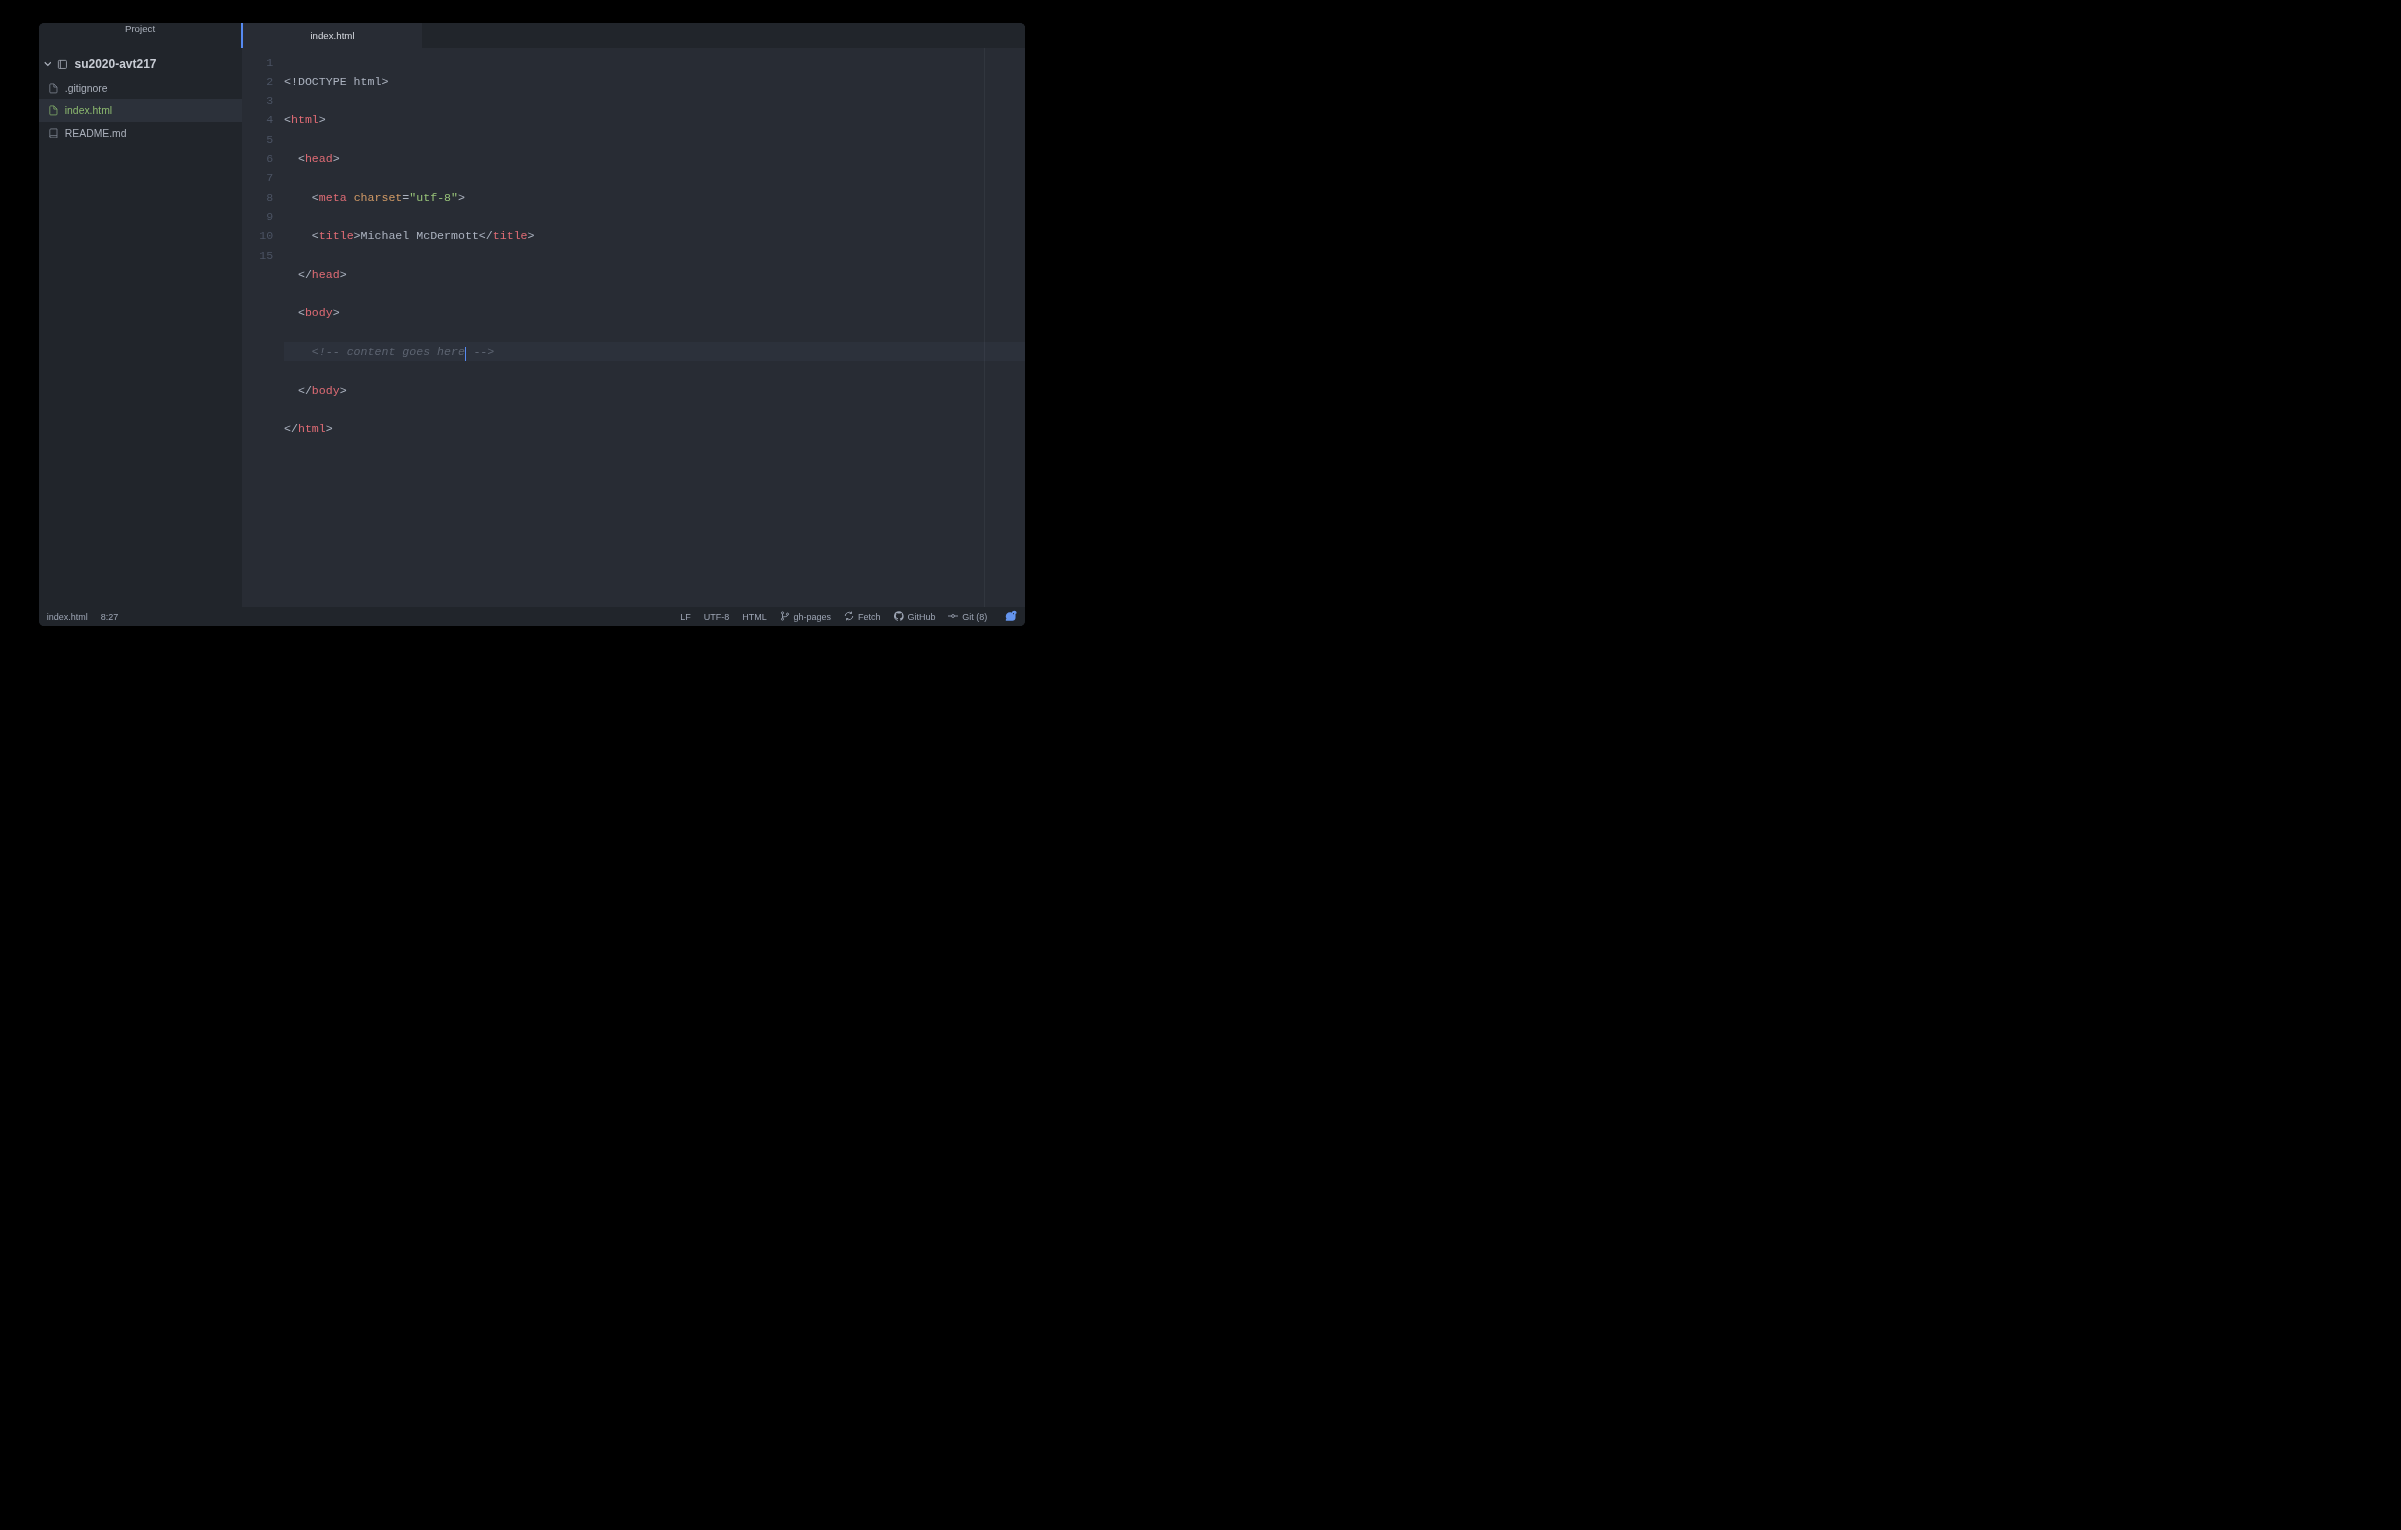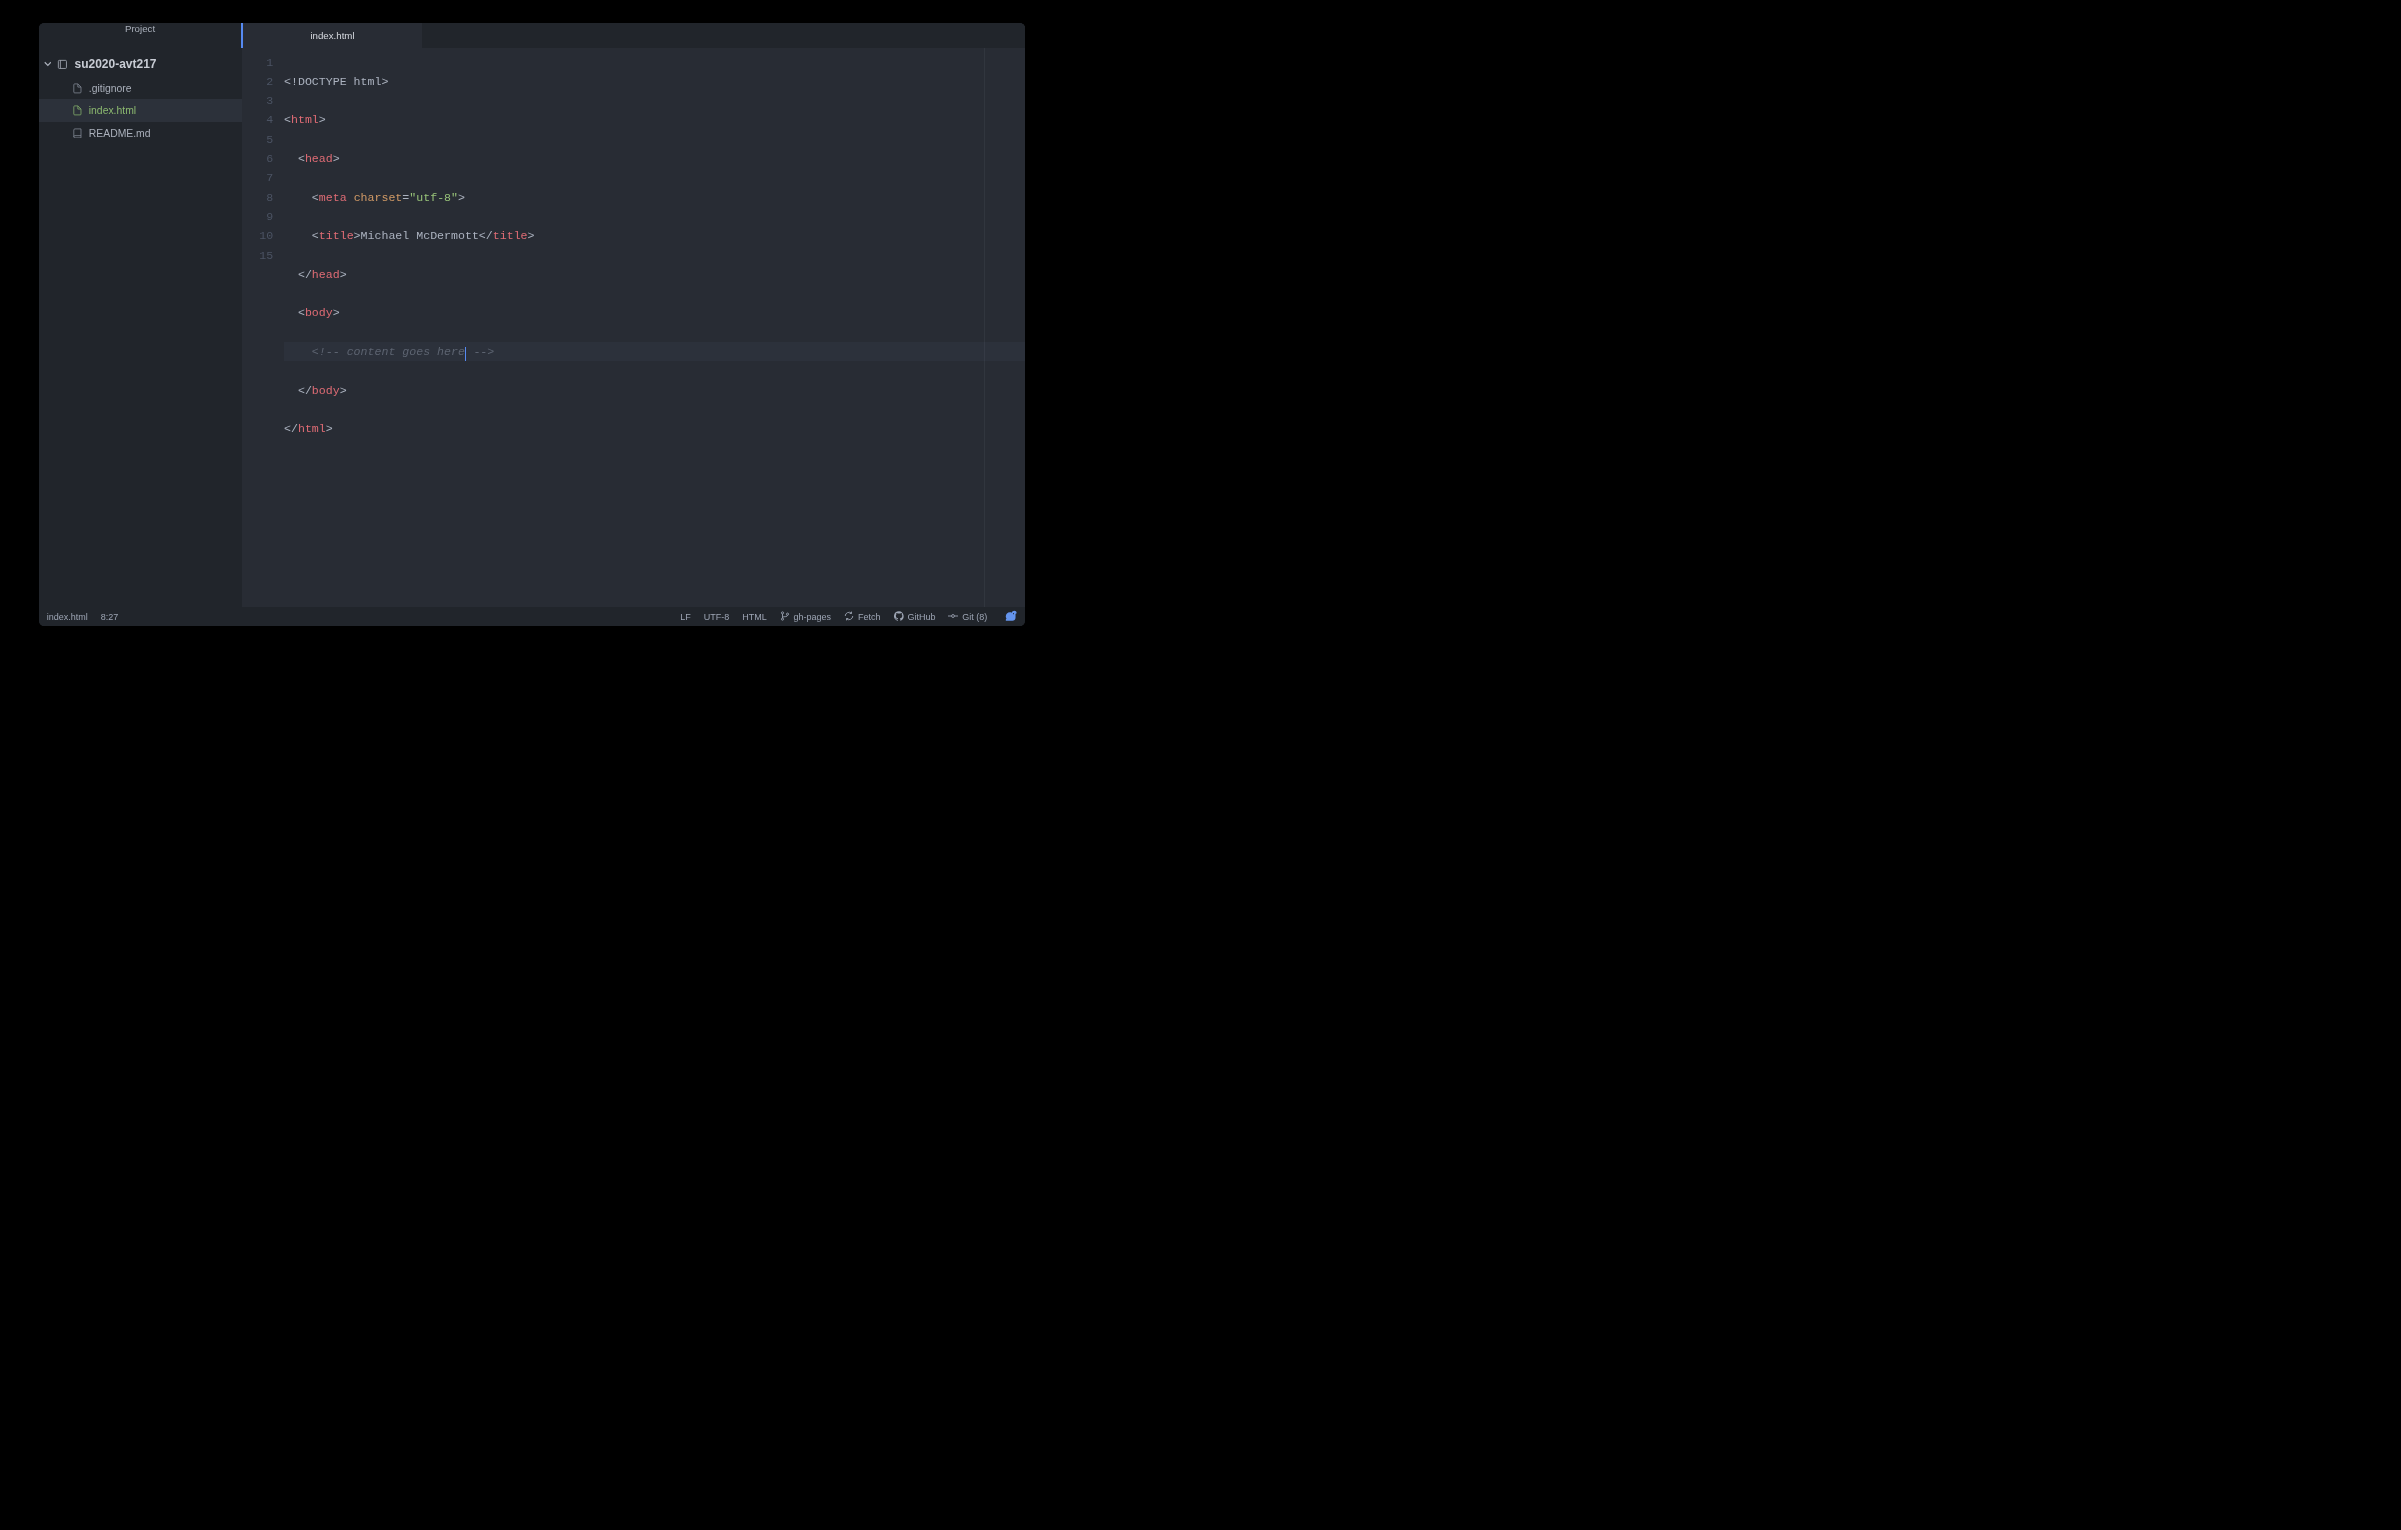--- a/index.html
+++ b/index.html
@@ -85,21 +85,21 @@
   }
   .tree-row {
     display: flex;
     align-items: center;
     height: 22.4px;
     padding-left: 4.6px;
     gap: 5.4px;
     cursor: default;
   }
   .tree-row.root { font-weight: 600; color: #c8ccd4; font-size: 12px; height: 26px; }
-  .tree-row.child { padding-left: 32px; }
+  .tree-row.child { padding-left: 8px; }
   .tree-row.selected { background: #2c313a; color: #d7dae0; }
   .tree-chevron {
     width: 7.7px;
     display: inline-flex;
     font-size: 7.7px;
     color: #aab0bb;
   }
   .ic {
     width: 12.4px; height: 12.4px;
     display: inline-flex;

